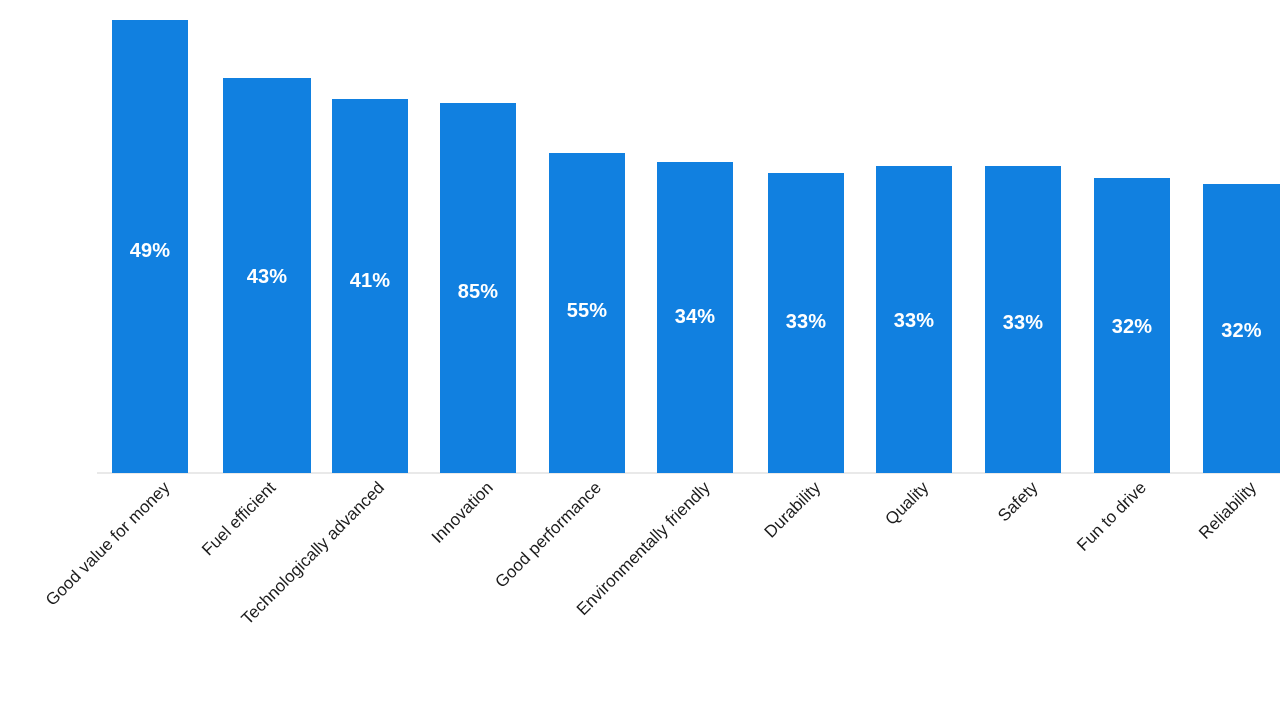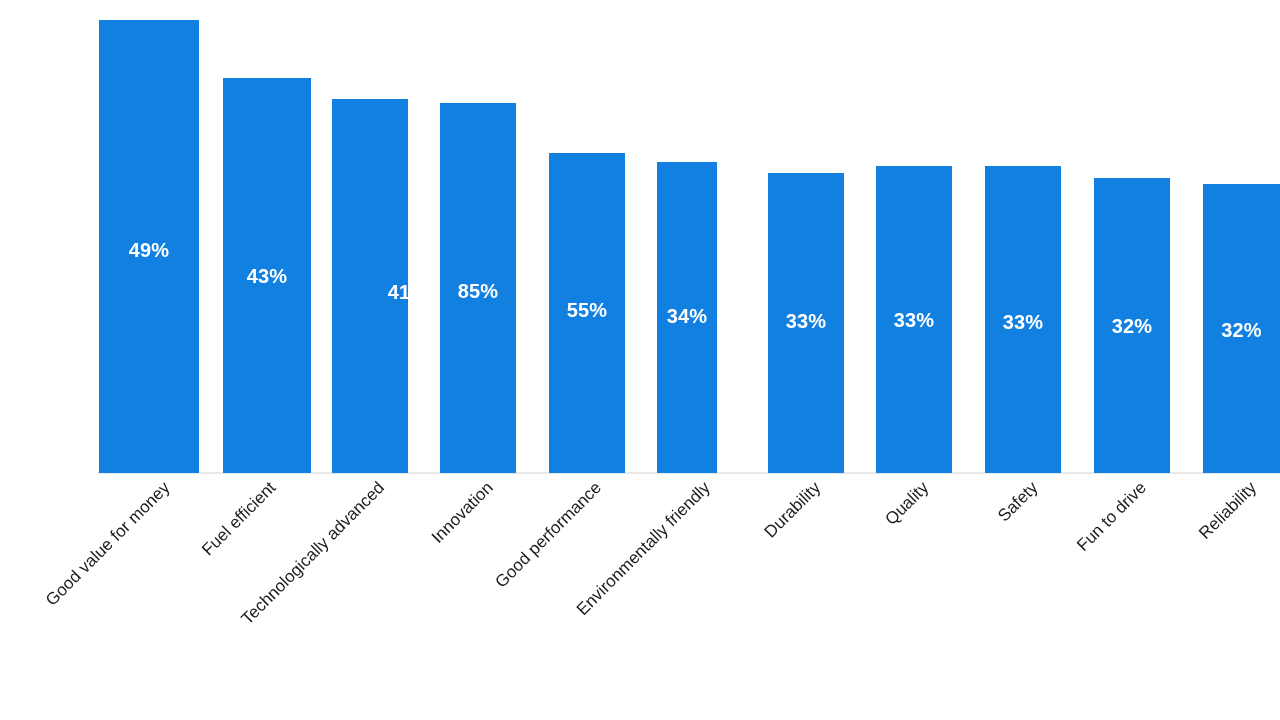--- a/index.html
+++ b/index.html
@@ -81,41 +81,41 @@
   }
 </style>
 </head>
 <body>
 
 <div id="chart-root">
 
   <div id="plot-area">
     <div class="axis-line"></div>
     <div id="bars-container">
-        <div class="bar-group" style="left: 99px; width: 100px;">
+        <div class="bar-group" style="left: 112px; width: 76px;">
           <div class="bar" style="height: 453px; background: rgb(17, 128, 224);"></div>
           <div class="bar-value" style="top: 240px;">49%</div>
         </div>
         <div class="bar-group" style="left: 223px; width: 88px;">
           <div class="bar" style="height: 395px; background: rgb(17, 128, 224);"></div>
           <div class="bar-value" style="top: 266px;">43%</div>
         </div>
         <div class="bar-group" style="left: 332px; width: 76px;">
           <div class="bar" style="height: 374px; background: rgb(17, 128, 224);"></div>
-          <div class="bar-value" style="top: 282px; padding-left: 38px;">41%</div>
+          <div class="bar-value" style="top: 270px;">41%</div>
         </div>
         <div class="bar-group" style="left: 440px; width: 76px;">
           <div class="bar" style="height: 370px; background: rgb(17, 128, 224);"></div>
           <div class="bar-value" style="top: 281px;">85%</div>
         </div>
         <div class="bar-group" style="left: 549px; width: 76px;">
           <div class="bar" style="height: 320px; background: rgb(17, 128, 224);"></div>
           <div class="bar-value" style="top: 300px;">55%</div>
         </div>
-        <div class="bar-group" style="left: 657px; width: 60px;">
+        <div class="bar-group" style="left: 657px; width: 76px;">
           <div class="bar" style="height: 311px; background: rgb(17, 128, 224);"></div>
           <div class="bar-value" style="top: 306px;">34%</div>
         </div>
         <div class="bar-group" style="left: 768px; width: 76px;">
           <div class="bar" style="height: 300px; background: rgb(17, 128, 224);"></div>
           <div class="bar-value" style="top: 311px;">33%</div>
         </div>
         <div class="bar-group" style="left: 876px; width: 76px;">
           <div class="bar" style="height: 307px; background: rgb(17, 128, 224);"></div>
           <div class="bar-value" style="top: 310px;">33%</div>

